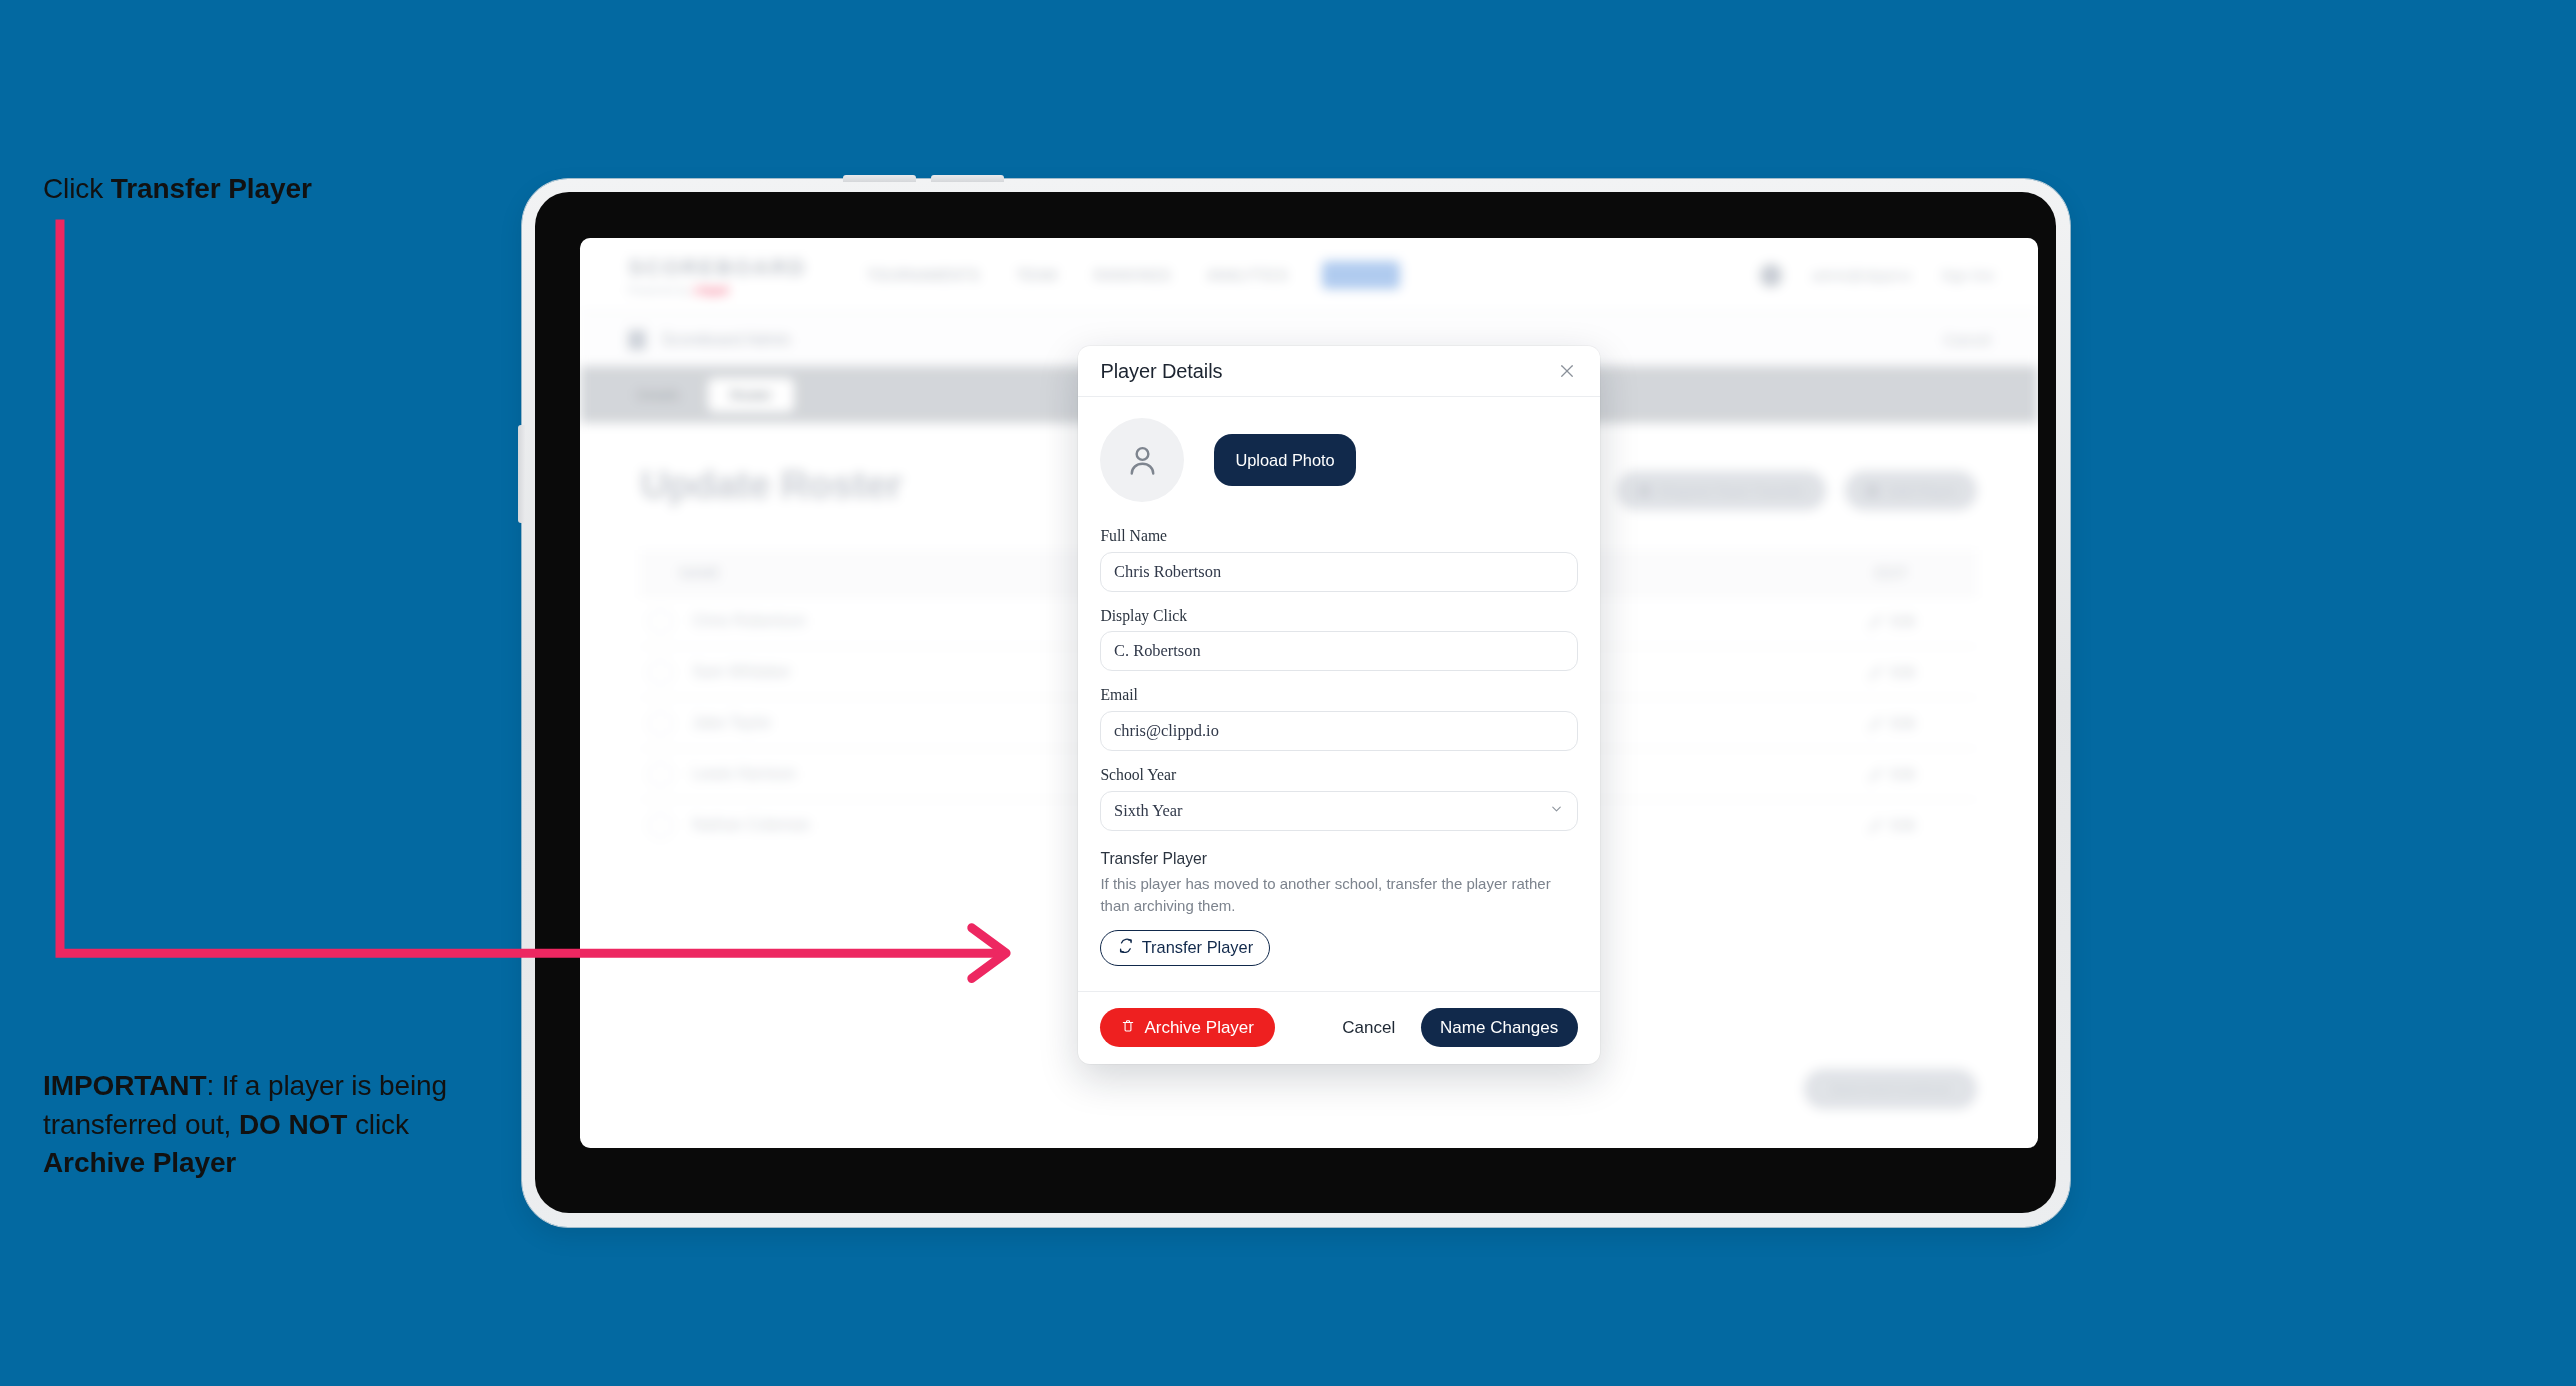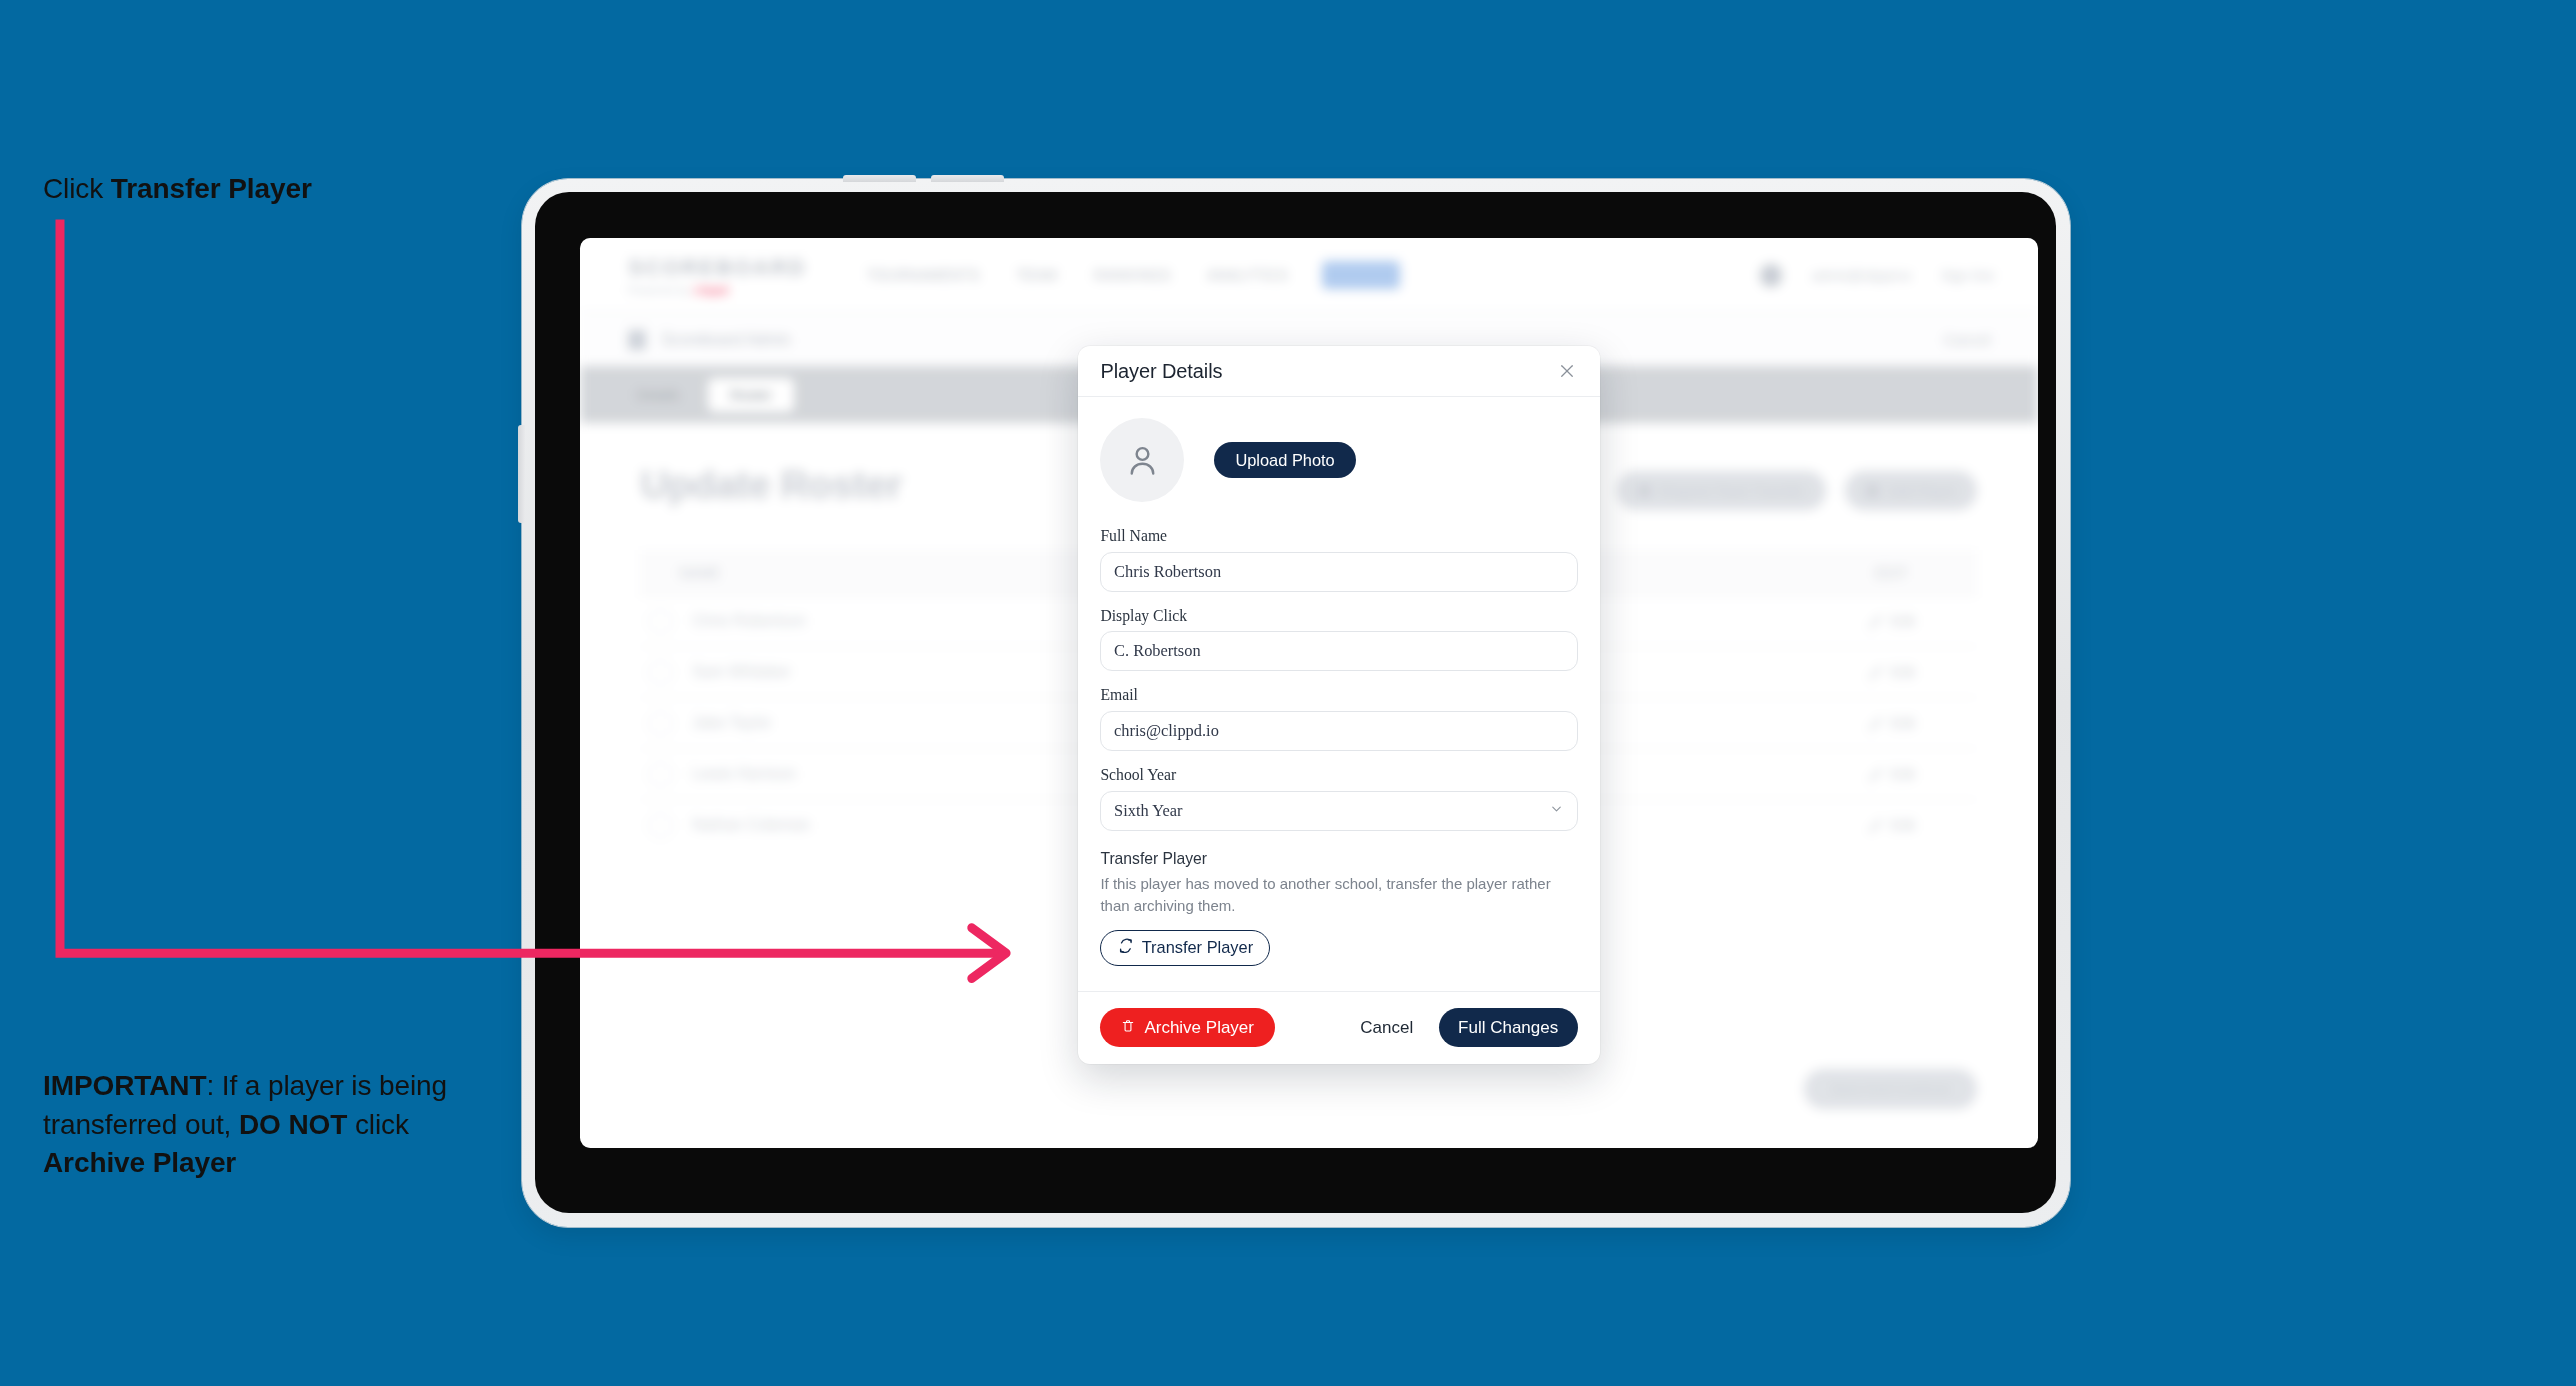--- a/index.html
+++ b/index.html
@@ -214,21 +214,21 @@
   .avatar-row { display: flex; align-items: center; gap: 30px; margin-bottom: 25px; }
   .avatar {
     width: 84px; height: 84px; border-radius: 50%;
     background: #f0f1f3;
     display: flex; align-items: center; justify-content: center;
     color: #7e858f;
   }
   .upload-btn {
     background: #11294b; color: #ffffff;
     border: none; border-radius: 18px;
-    height: 36px; padding: 0 21px;
+    height: 52px; padding: 0 21px;
     font-family: inherit; font-size: 16.4px;
     cursor: pointer;
   }
 
   .field { margin-bottom: 15px; font-family: Liberation Serif, serif; }
   .field-label {
     display: block;
     font-size: 15.7px; color: #2b3440;
     margin-bottom: 6.7px;
   }
@@ -503,21 +503,21 @@
           <svg width="14" height="14" viewBox="0 0 24 24" fill="none" stroke="currentColor" stroke-width="1.9" stroke-linecap="round" stroke-linejoin="round">
             <polyline points="4 6 20 6"></polyline>
             <path d="M7 6v13a1.6 1.6 0 0 0 1.6 1.6h6.8A1.6 1.6 0 0 0 17 19V6"></path>
             <path d="M9.5 6V4.2A1.2 1.2 0 0 1 10.7 3h2.6a1.2 1.2 0 0 1 1.2 1.2V6"></path>
           </svg>
         </span>
         <span>Archive Player</span>
       </button>
       <div class="footer-right">
         <button class="cancel-btn">Cancel</button>
-        <button class="save-btn">Full Changes</button>
+        <button class="save-btn">Name Changes</button>
       </div>
     </div>
   </div>
 
   <svg class="pointer-svg" viewBox="0 0 1300 1010" preserveAspectRatio="none">
     <path id="pointer-path" d="M 0 0 L 0 978 L 1255 978" fill="none" stroke="#ED2761" stroke-width="9" stroke-linecap="square" stroke-linejoin="miter" vector-effect="non-scaling-stroke"></path>
     <path id="pointer-head" d="M 1222 944 L 1268 978 L 1222 1012" fill="none" stroke="#ED2761" stroke-width="9" stroke-linecap="round" stroke-linejoin="round" vector-effect="non-scaling-stroke"></path>
   </svg>
 
 </div>

